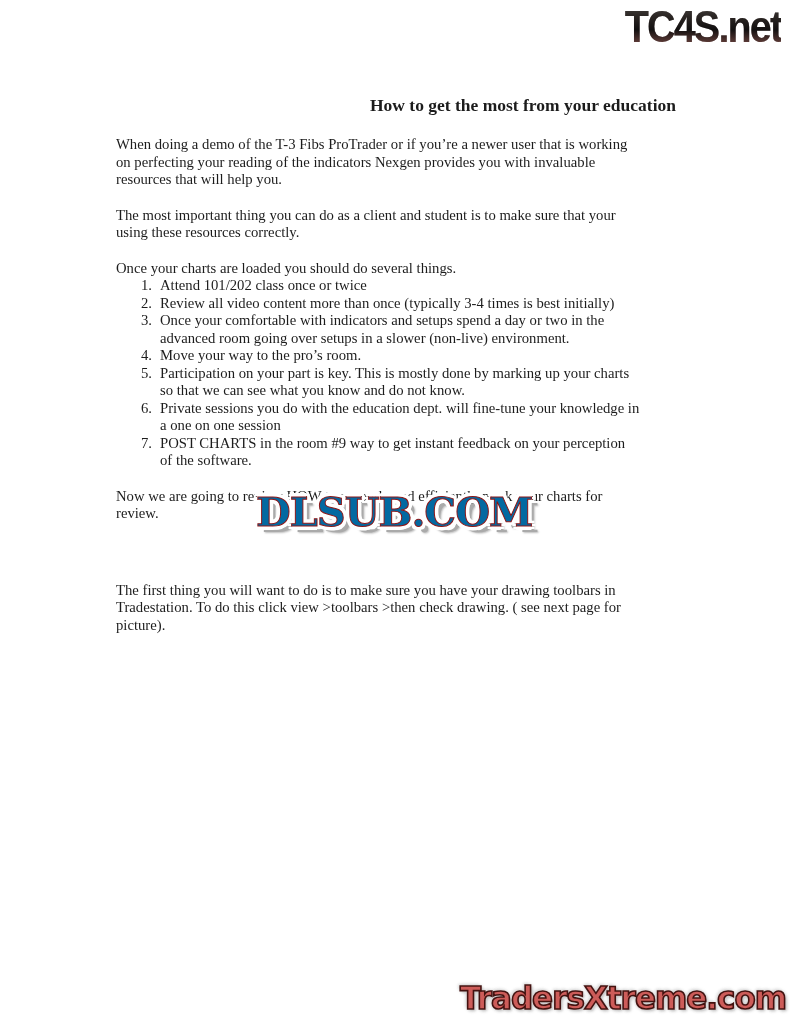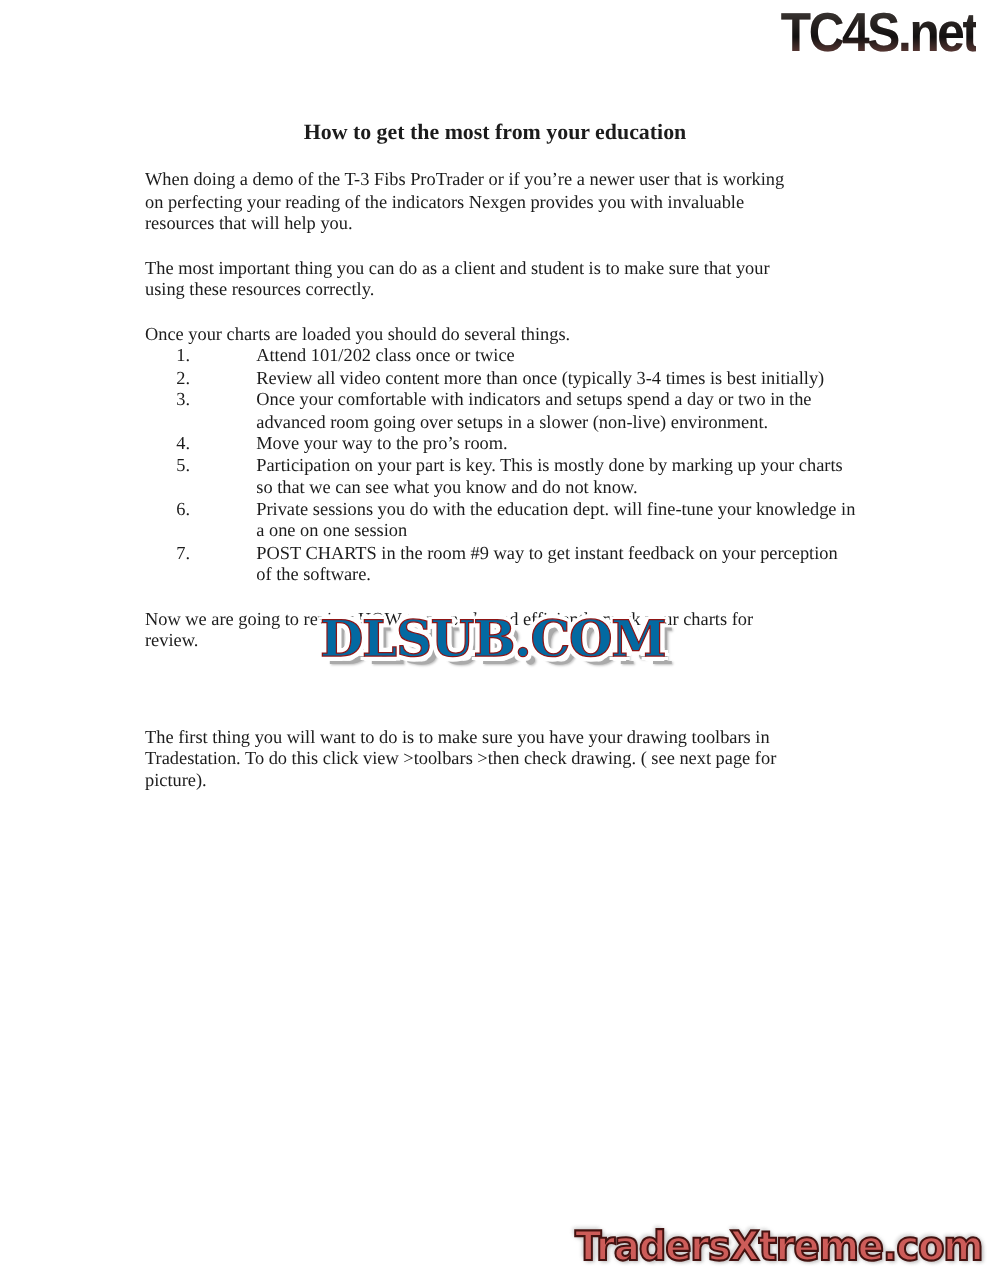--- a/index.html
+++ b/index.html
@@ -35,29 +35,29 @@
     position: absolute;
     left: 116px; top: 96px;
     width: 560px;
     font-size: 14.7px;
     line-height: 17.5px;
   }
   .doc-title {
     font-size: 17.5px;
     line-height: 18px;
     font-weight: bold;
-    text-align: center;
+    text-align: right;
   }
   .para { white-space: pre; margin-bottom: 18px; }
   .para.first { margin-top: 22px; }
   .list-intro { white-space: pre; }
   .olist { margin-bottom: 18px; }
   .li { display: flex; }
   .li-num { margin-left: 25px; width: 19px; flex: 0 0 19px; }
-  .li-text { white-space: pre; margin-left: 45px; }
+  .li-text { white-space: pre; }
   .para.last { margin-top: 59px; }
 
   
   .watermark {
     position: absolute;
     left: 256px; top: 488px;
     font-family: "DejaVu Serif", serif;
     font-weight: bold;
     font-size: 40px;
     line-height: 48px;

